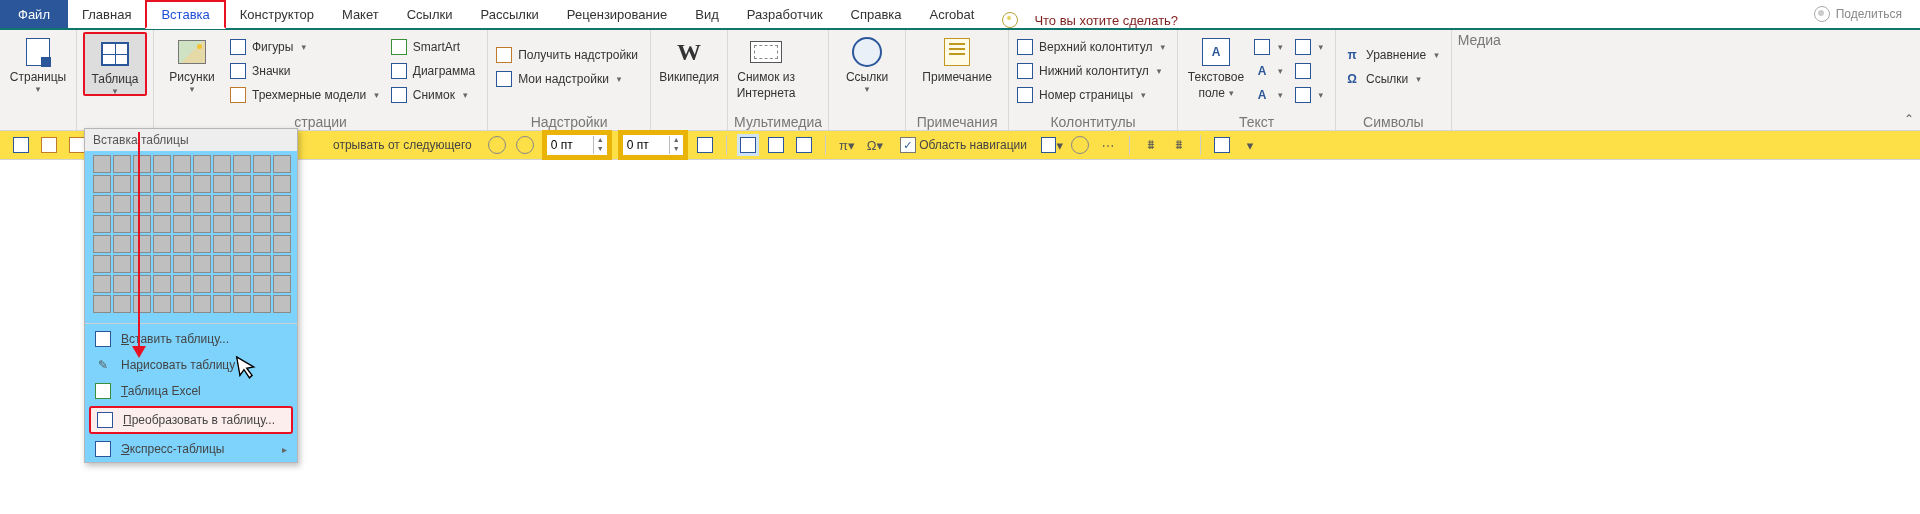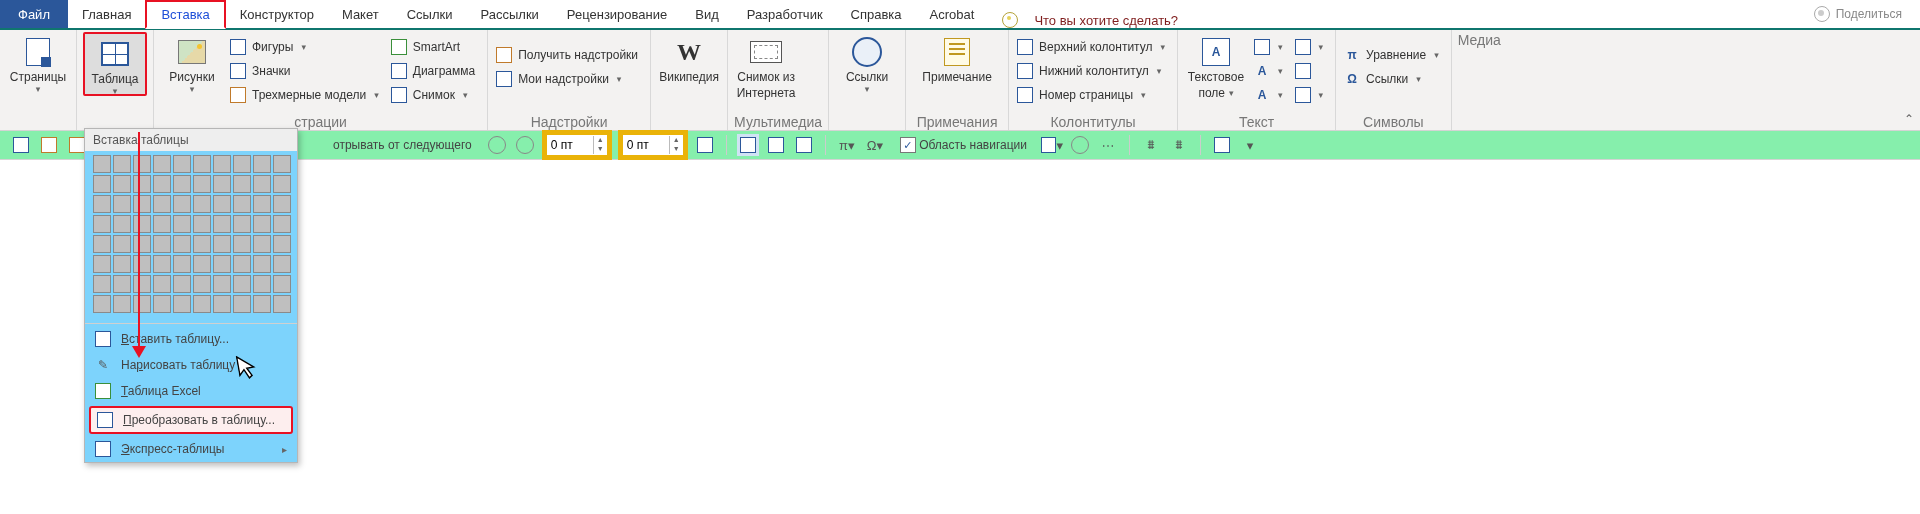--- a/index.html
+++ b/index.html
@@ -54,21 +54,21 @@
   .note-ic{width:24px;height:26px;border:1px solid #c09820;background:#fffbe6;position:relative;}
   .note-ic::after{content:"";position:absolute;left:4px;top:4px;right:4px;height:2px;background:#c09820;box-shadow:0 5px 0 #c09820,0 10px 0 #c09820;}
   .txtbox-ic{width:26px;height:26px;border:1px solid #2b579a;background:#fff;display:flex;align-items:center;justify-content:center;font-weight:bold;color:#2b579a;}
   .media-ic{width:32px;height:24px;border:1px solid #c0392b;background:#fff;position:relative;}
   .media-ic::after{content:"";position:absolute;left:11px;top:6px;border-left:10px solid #c0392b;border-top:6px solid transparent;border-bottom:6px solid transparent;}
   .sq{width:14px;height:14px;border:1px solid #2b579a;background:#fff;}
   .sq.g{border-color:#3a8f3a;}
   .sq.o{border-color:#c07a2b;}
 
   
-  .qat{display:flex;align-items:center;height:28px;background:#86efac;border-bottom:1px solid #d4d4d4;gap:6px;padding:0 10px;user-select:none;position:relative;z-index:1;}
+  .qat{display:flex;align-items:center;height:28px;background:#fde047;border-bottom:1px solid #d4d4d4;gap:6px;padding:0 10px;user-select:none;position:relative;z-index:1;}
   .qat .sep{width:1px;height:20px;background:#ccc;margin:0 4px;}
   .qat .btn{width:22px;height:22px;display:flex;align-items:center;justify-content:center;cursor:pointer;color:#555;font-size:13px;}
   .qat .txtbtn{height:22px;display:flex;align-items:center;padding:0 8px;cursor:pointer;color:#444;white-space:nowrap;}
   .qat .circle{width:16px;height:16px;border:1px solid #888;border-radius:50%;}
   .spin{display:flex;align-items:center;border:5px solid #eab308;height:20px;background:#fff;}
   .spin input{border:none;width:38px;height:18px;font-size:12px;padding:0 4px;outline:none;}
   .spin .ar{display:flex;flex-direction:column;width:14px;}
   .spin .ar div{height:9px;font-size:7px;line-height:7px;text-align:center;color:#666;border-left:1px solid #bbb;cursor:pointer;}
   .chk{width:14px;height:14px;border:1px solid #777;display:flex;align-items:center;justify-content:center;font-size:11px;color:#2b579a;background:#fff;}
 

